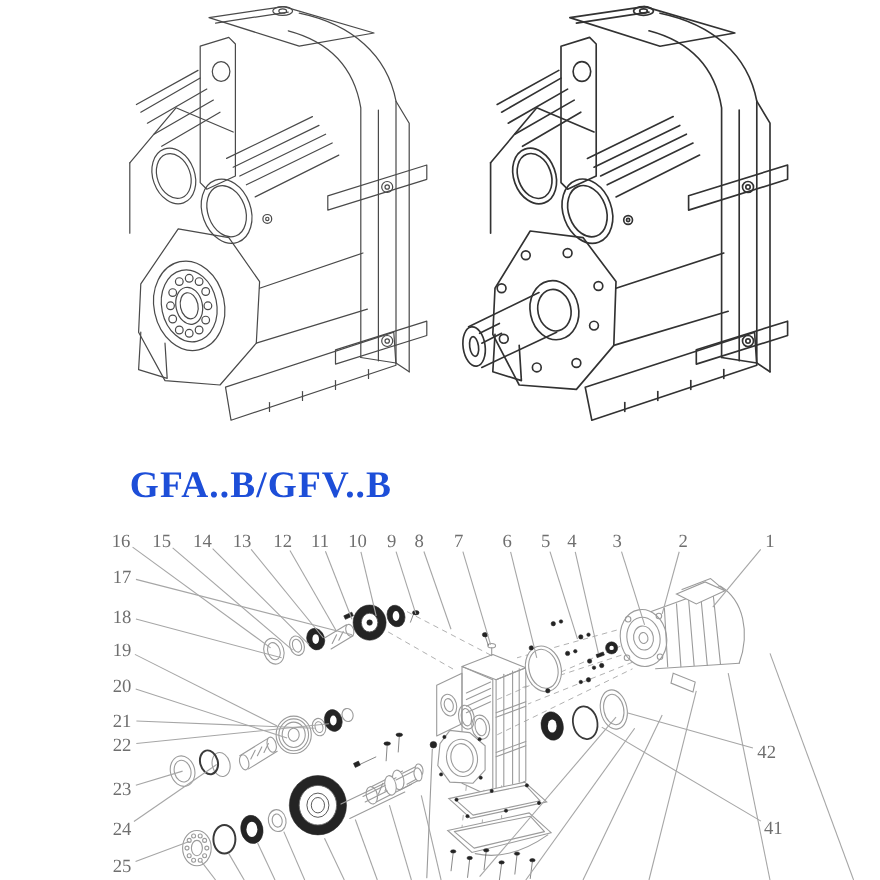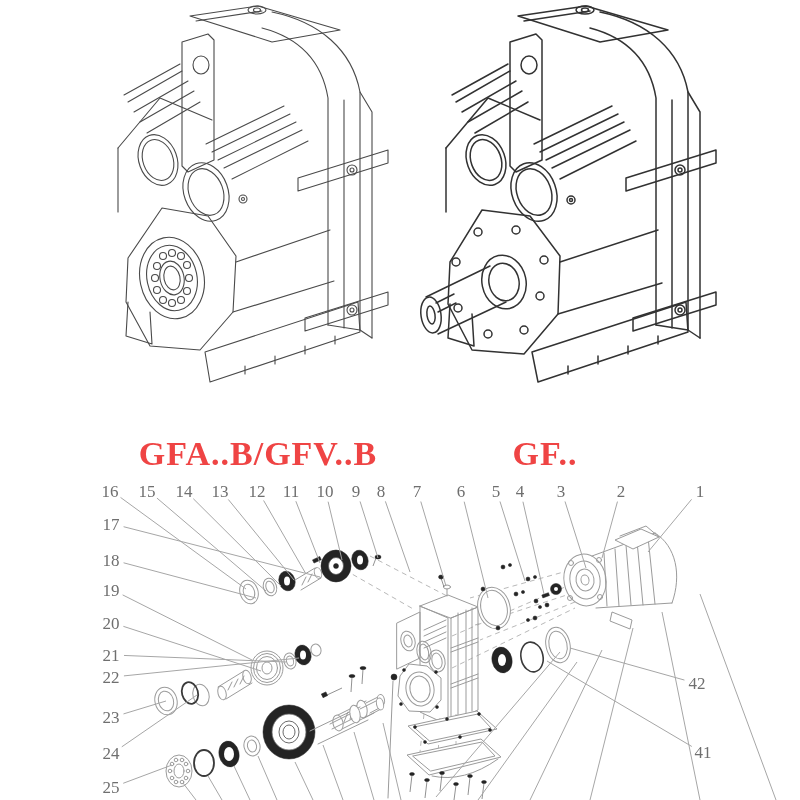--- a/index.html
+++ b/index.html
@@ -1,20 +1,20 @@
 <!DOCTYPE html>
 <html><head>
 <meta charset="utf-8">
 <style>
   html,body{margin:0;padding:0;background:#ffffff;}
   .page{position:relative;width:800px;height:800px;background:#ffffff;overflow:hidden;
         font-family:"Liberation Serif", serif;}
   .art{position:absolute;left:0;top:0;}
-  .fig-label{position:absolute;top:432px;height:44px;line-height:44px;text-align:center;
-             font-weight:700;font-size:34px;color:#ef4444;letter-spacing:1px;
+  .fig-label{position:absolute;top:420px;height:44px;line-height:44px;
+             font-weight:700;font-size:34px;color:#1d4ed8;letter-spacing:1px;
              font-family:"Liberation Serif", serif;}
   .fig-label.left{left:118px;width:280px;}
   .fig-label.right{left:455px;width:180px;}
   svg .ln{stroke:#4a4a4a;stroke-width:1.1;fill:none;stroke-linejoin:round;stroke-linecap:round;}
   svg .lnb{stroke:#323232;stroke-width:1.5;fill:none;stroke-linejoin:round;stroke-linecap:round;}
   svg .xln{stroke:#9b9b9b;stroke-width:1;fill:none;stroke-linejoin:round;stroke-linecap:round;}
   svg .xlnw{stroke:#9b9b9b;stroke-width:1;fill:#ffffff;}
   svg .dk{fill:#242424;stroke:#242424;stroke-width:0.5;}
   svg .dash{stroke:#b0b0b0;stroke-width:0.9;fill:none;stroke-dasharray:5 4;}
   svg .callout-text{font-family:"Liberation Serif", serif;font-size:17px;}
@@ -479,15 +479,14 @@
           <text x="111" y="793" text-anchor="middle" fill="#6f6f6f" class="callout-text">25</text>
           <line x1="691.7708742883203" y1="746.4574187192351" x2="547" y2="661" stroke="#a6a6a6" stroke-width="1"></line>
           <text x="703" y="758" text-anchor="middle" fill="#6f6f6f" class="callout-text">41</text>
           <line x1="684.4672240239437" y1="680.0774568438633" x2="570" y2="648" stroke="#a6a6a6" stroke-width="1"></line>
           <text x="697" y="689" text-anchor="middle" fill="#6f6f6f" class="callout-text">42</text>
         </g>
     </g>
   </svg>
 
   <div class="fig-label left">GFA..B/GFV..B</div>
-  <div class="fig-label right">GF..</div>
 
 </div>
 
 </body></html>

